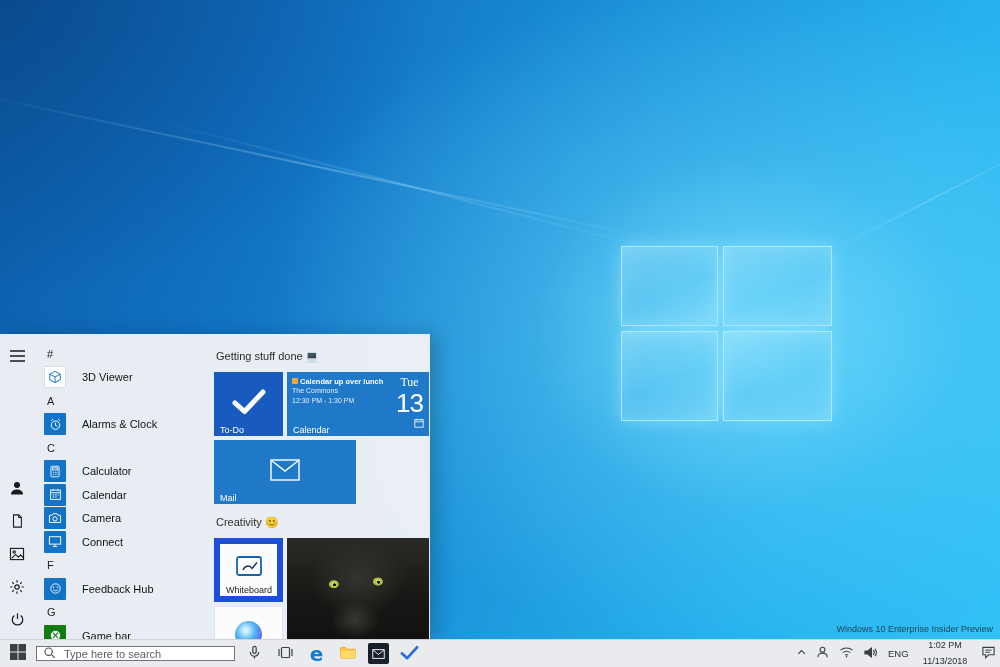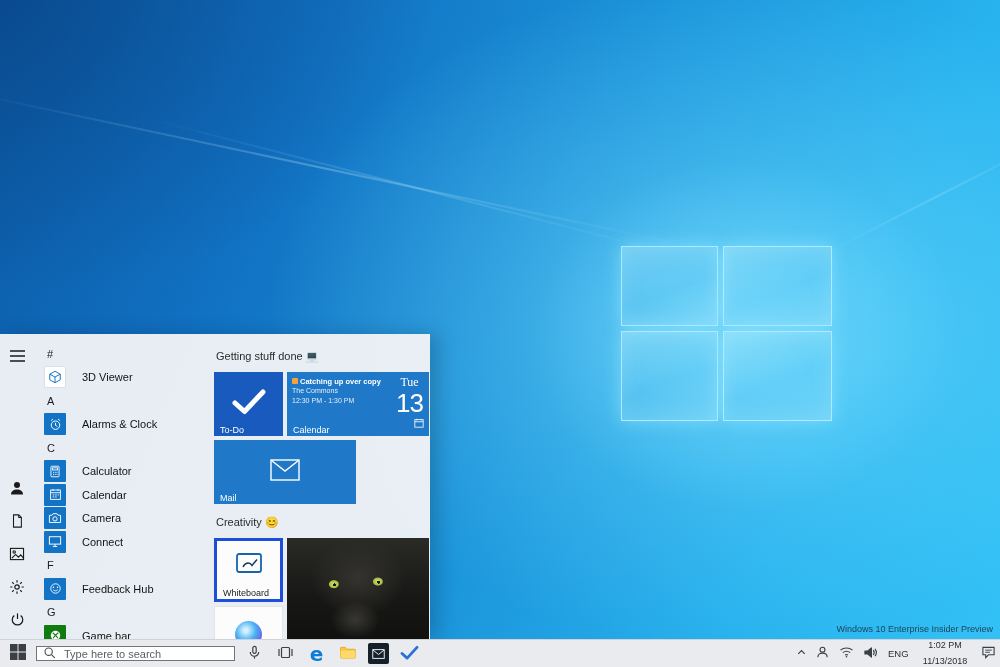--- a/index.html
+++ b/index.html
@@ -52,21 +52,21 @@
   .tiles-panel{flex:1;padding:12px 0 0 10px;box-sizing:border-box;overflow:hidden;}
   .section-title{font-size:11px;color:#2b2b2b;margin:0 0 9px 2px;display:inline-block;}
   .section-title.second{margin-top:12px;}
   .tile-grid{display:grid;grid-template-columns:repeat(3,69px);grid-auto-rows:64px;gap:4px;}
   .tile{position:relative;overflow:hidden;color:#fff;}
   .tile-label{position:absolute;left:6px;bottom:1px;font-size:9px;}
   .tile-todo{background:#185abd;display:flex;align-items:center;justify-content:center;}
   .tile-calendar{grid-column:2/4;background:#1f78c8;}
   .tile-mail{grid-column:1/3;background:#1f78c8;display:flex;align-items:center;justify-content:center;}
   .tile-onenote{background:#7a1ba6;}
-  .tile-whiteboard{background:#fcfcfd;border:3px solid #1d4ed8;box-sizing:border-box;
+  .tile-whiteboard{background:#fcfcfd;border:6px solid #1d4ed8;box-sizing:border-box;
     display:flex;align-items:flex-start;justify-content:center;padding-top:10px;color:#222;}
   .tile-whiteboard .tile-label{color:#222;}
   .tile-cortana{background:#fcfcfd;border:1px solid #e2e4e7;box-sizing:border-box;
     display:flex;align-items:flex-start;justify-content:center;padding-top:14px;}
   .cortana-circle{width:27px;height:27px;border-radius:50%;
     background:radial-gradient(circle at 40% 35%,#d6f1ff 8%,#49b2f2 42%,#6a5df0 75%,#b44df0 100%);}
   .tile-photo{grid-column:2/4;grid-row:1/3;
     background:
       radial-gradient(circle 2.5px at 33.5% 35.5%, #161806 60%, rgba(0,0,0,0) 65%),
       radial-gradient(circle 2.5px at 64.5% 33.5%, #161806 60%, rgba(0,0,0,0) 65%),
@@ -294,21 +294,21 @@
         <div class="tile tile-todo">
           <span>
             <svg width="34" height="26" viewBox="0 0 34 26">
                 <path d="M3 14l9.5 8.5L31 3" fill="none" stroke="#fff" stroke-width="5" stroke-linecap="round" stroke-linejoin="round"></path>
               </svg>
           </span>
           <span class="tile-label">To-Do</span>
         </div>
         <div class="tile tile-calendar">
           <div class="cal-event">
-            <div class="ev-title"><span class="ev-emoji"></span><span>Catching up over copy</span></div>
+            <div class="ev-title"><span class="ev-emoji"></span><span>Calendar up over lunch</span></div>
             <div class="ev-sub">The Commons</div>
             <div class="ev-sub">12:30 PM - 1:30 PM</div>
           </div>
           <div class="cal-date">
             <span class="day">Tue</span>
             <span class="num">13</span>
           </div>
           <span class="tile-label">Calendar</span>
           <span class="cal-glyph">
             <svg width="10" height="10" viewBox="0 0 12 12" fill="none" stroke="#fff" stroke-width="1">

